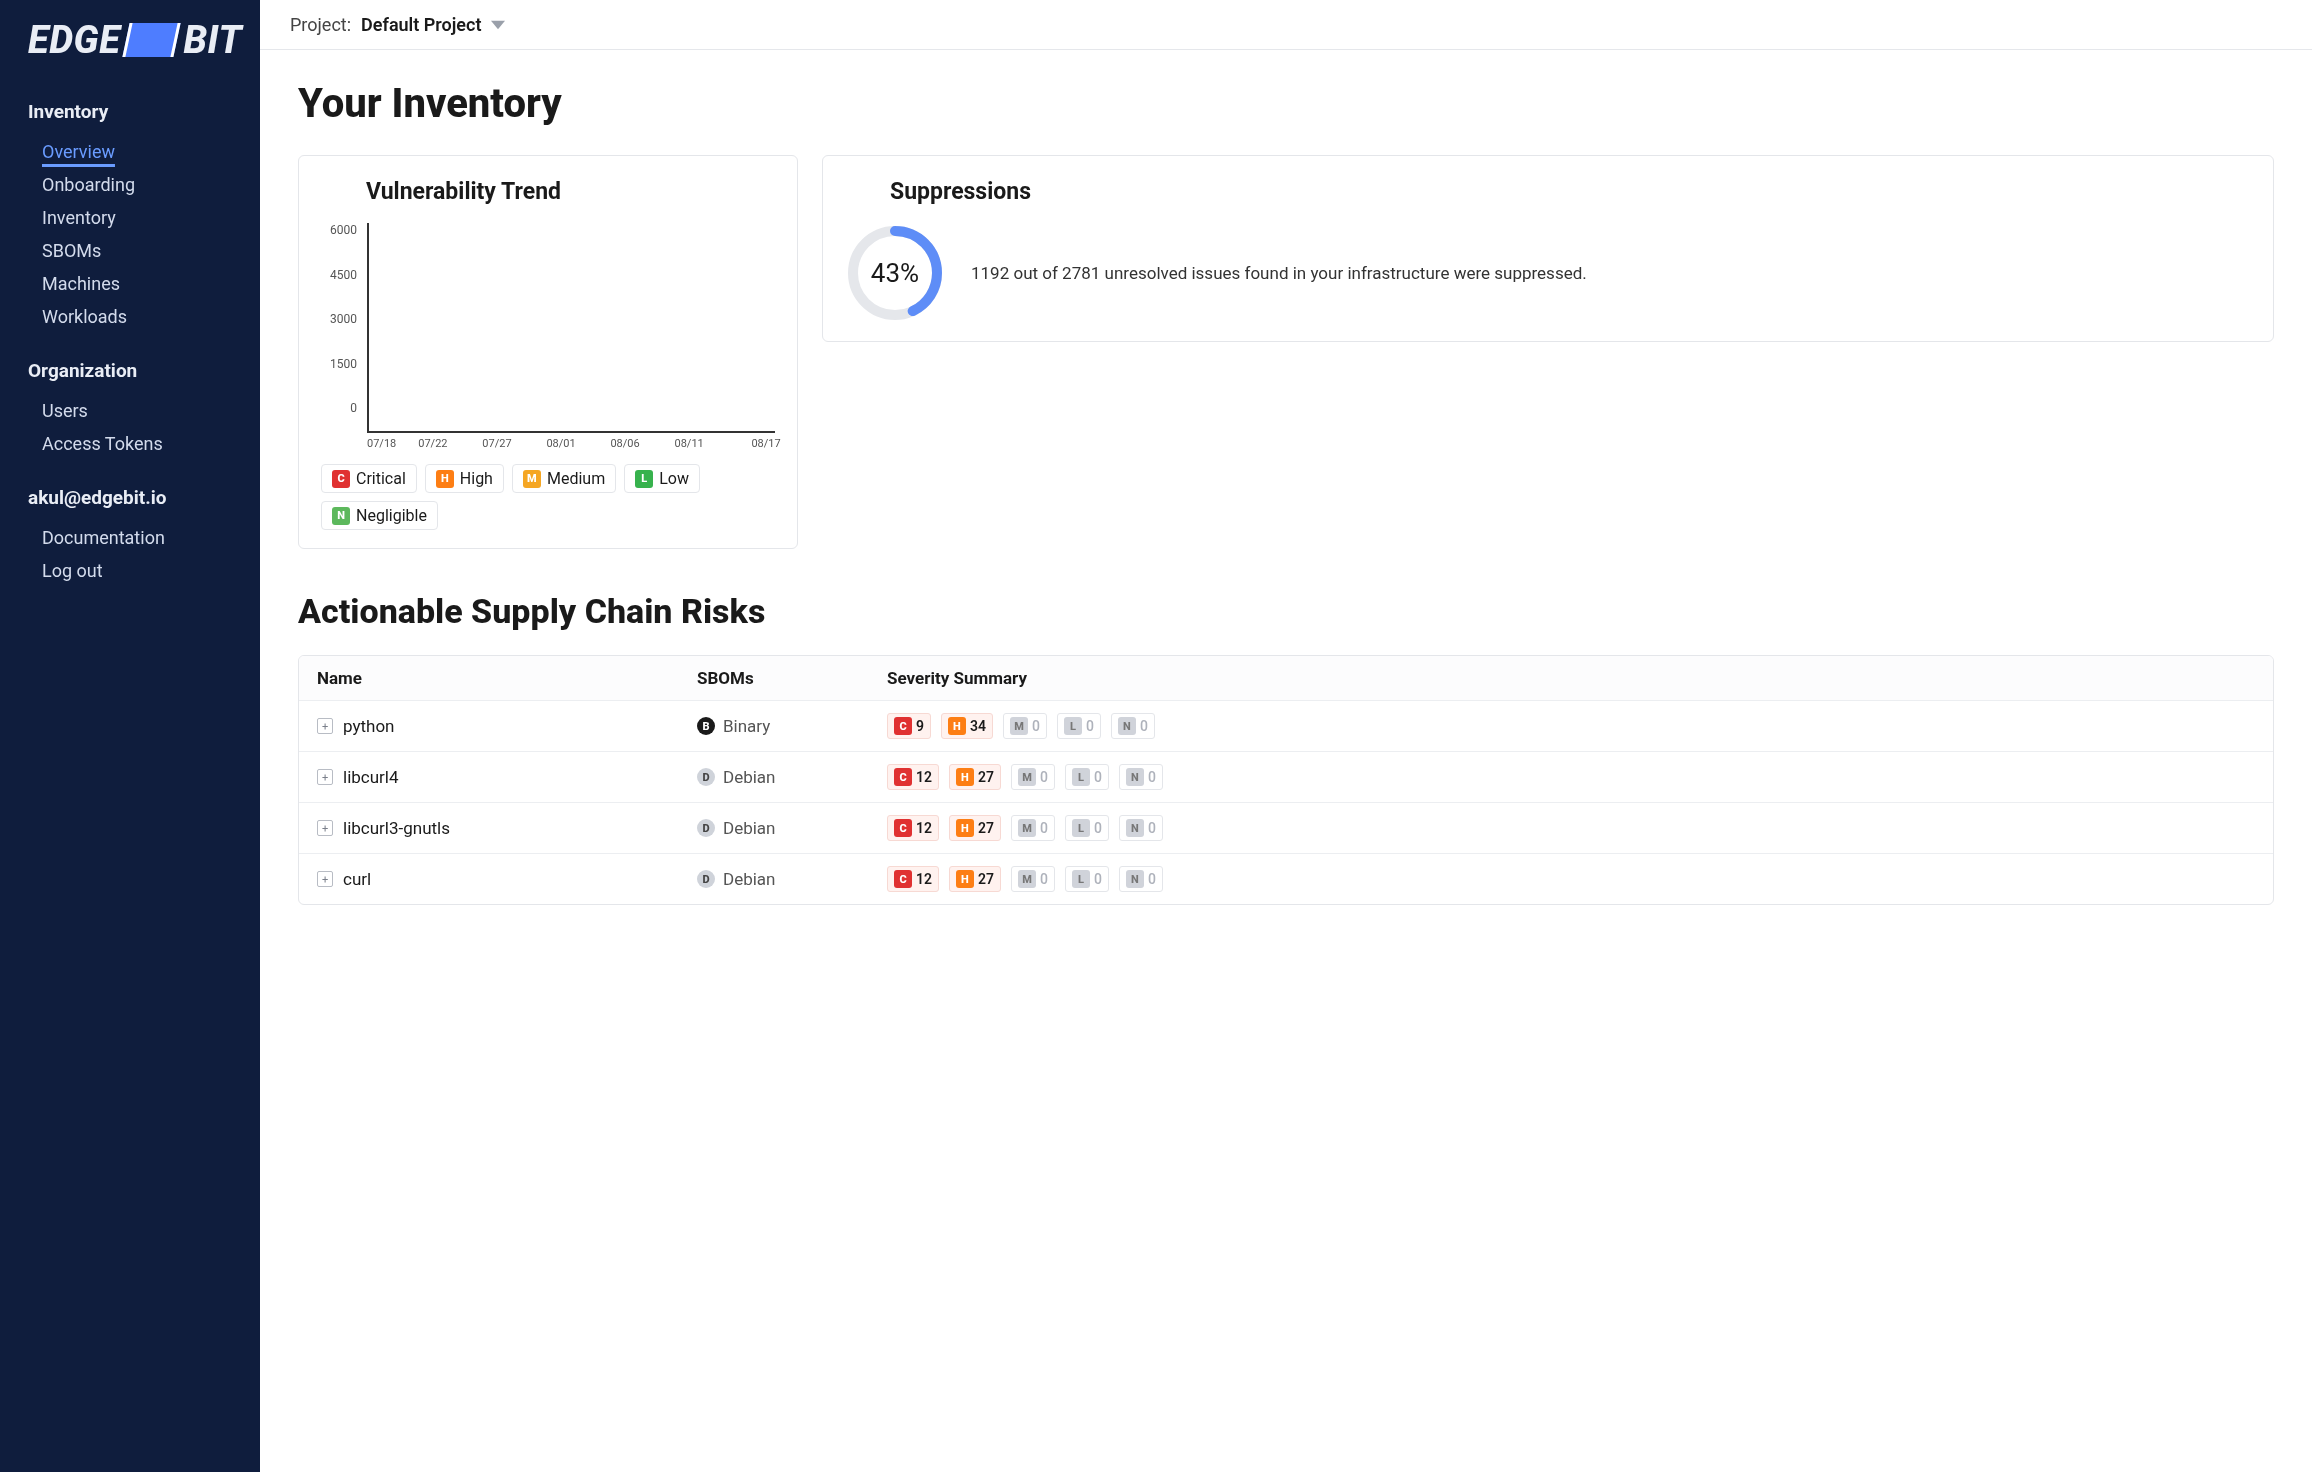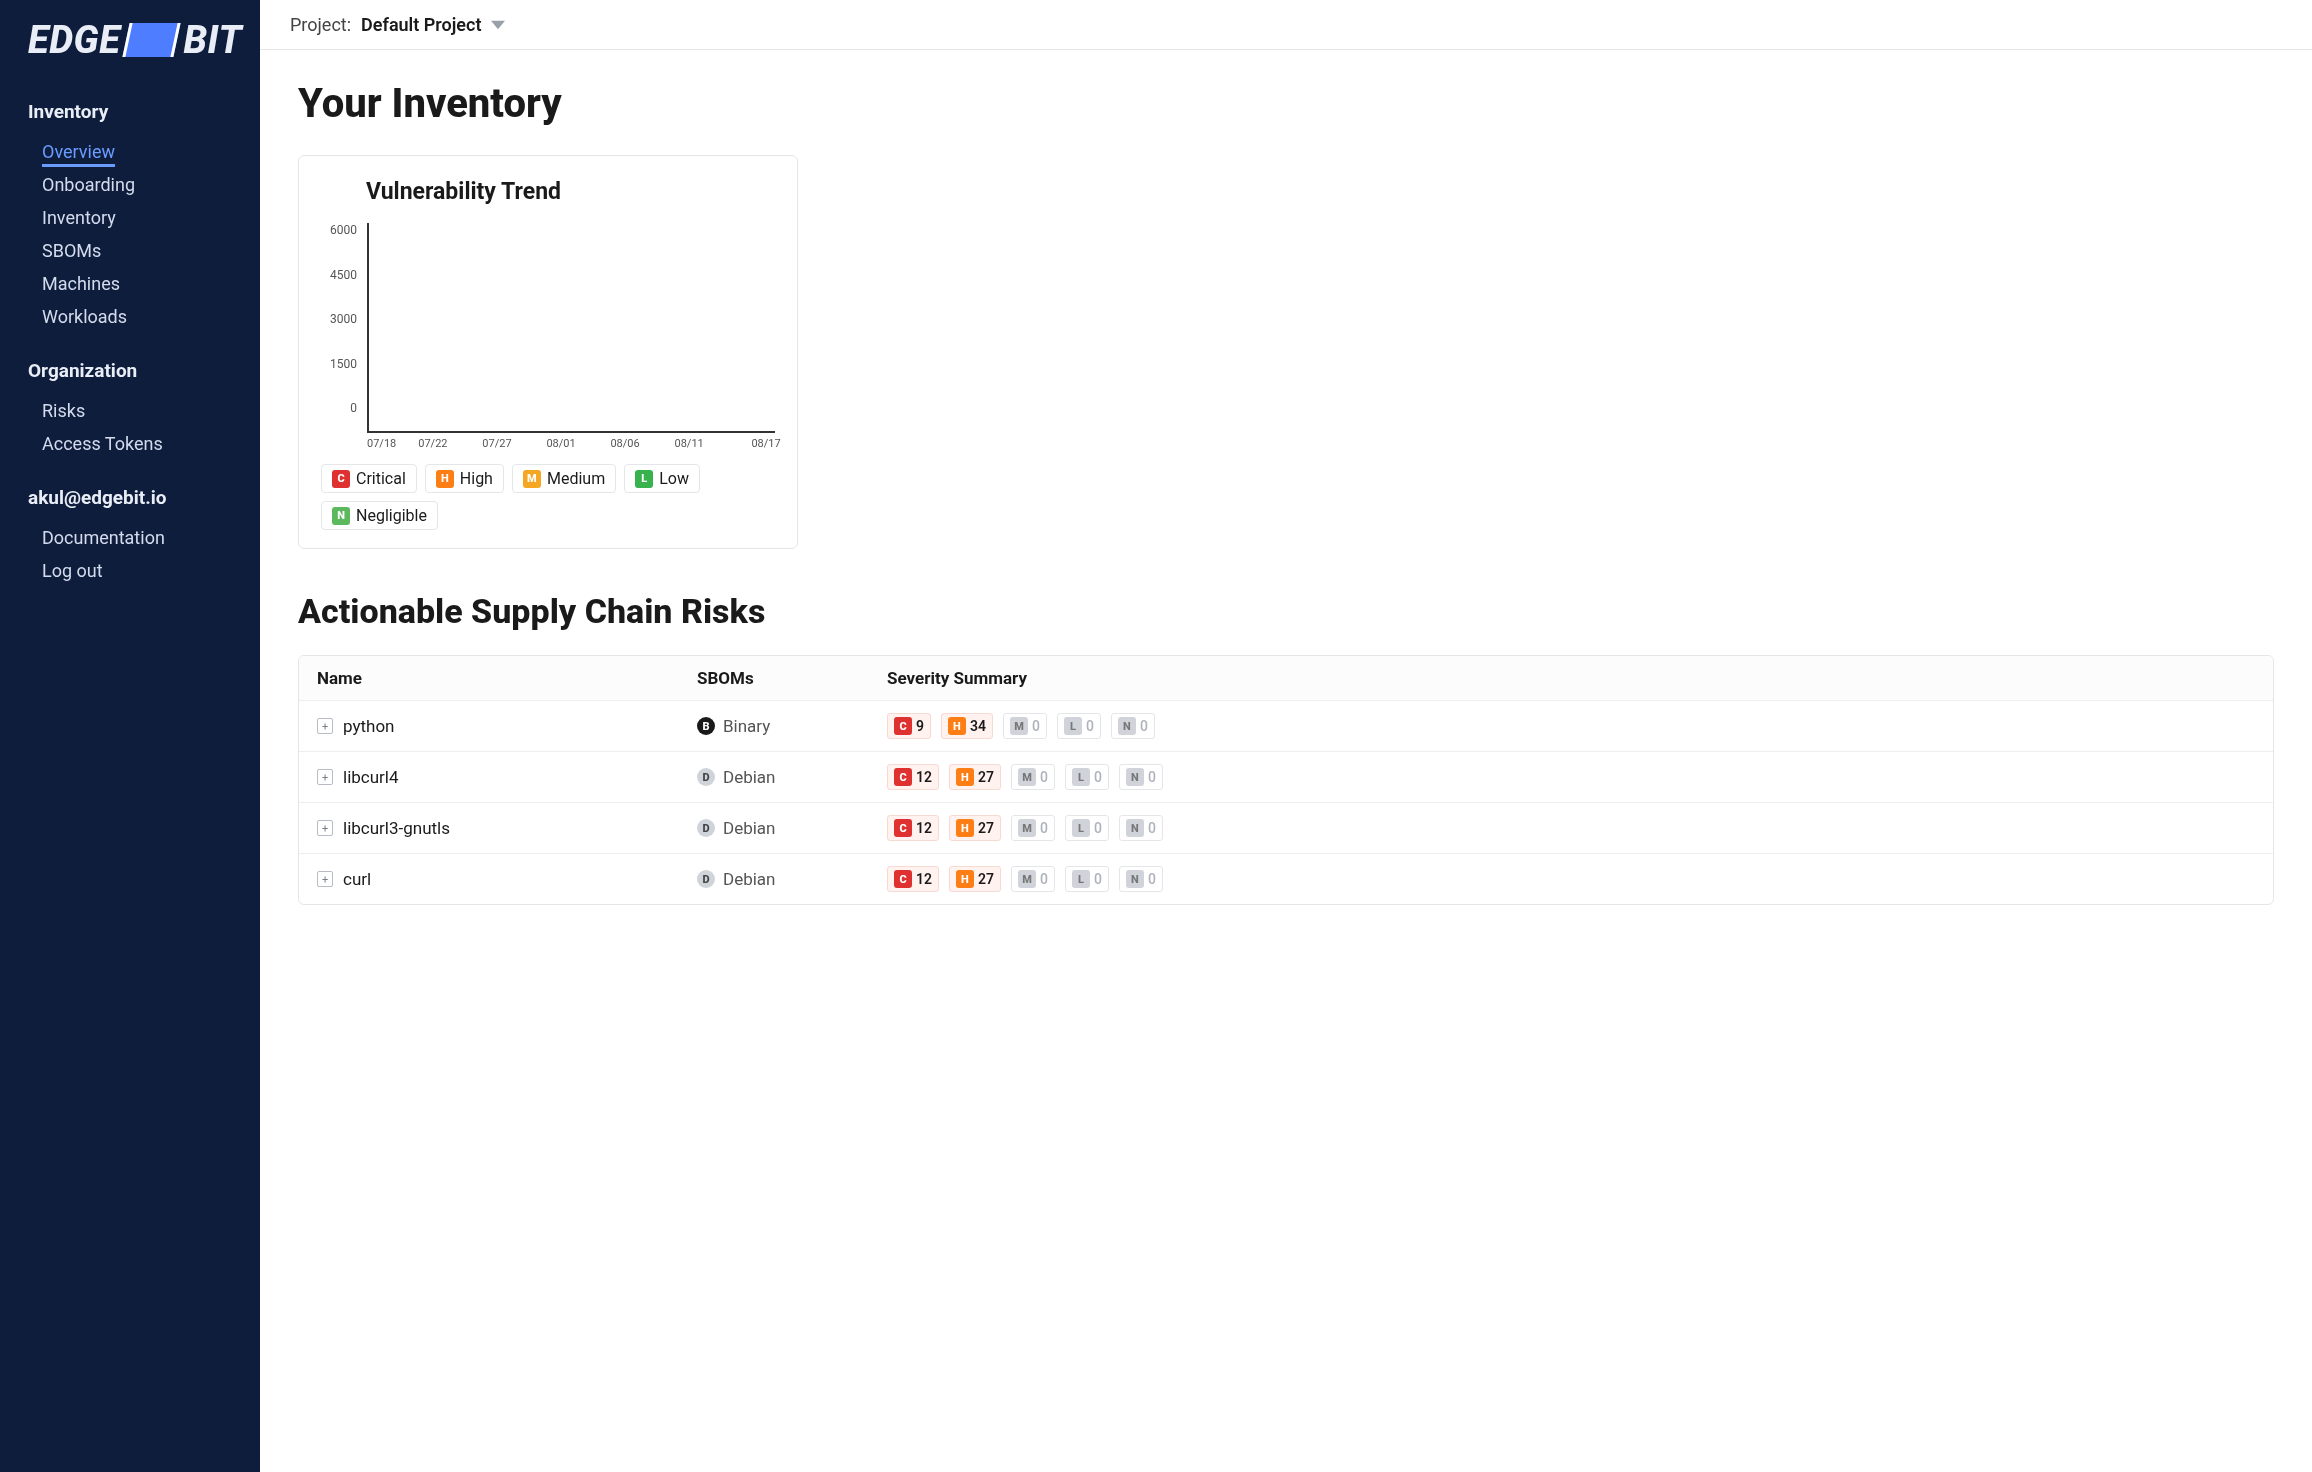--- a/index.html
+++ b/index.html
@@ -213,21 +213,21 @@
     </div>
     <nav id="nav">
         <div class="nav-section-title">Inventory</div>
         <a class="nav-item active">Overview</a>
         <a class="nav-item">Onboarding</a>
         <a class="nav-item">Inventory</a>
         <a class="nav-item">SBOMs</a>
         <a class="nav-item">Machines</a>
         <a class="nav-item">Workloads</a>
         <div class="nav-section-title">Organization</div>
-        <a class="nav-item">Risks</a>
+        <a class="nav-item">Users</a>
         <a class="nav-item">Access Tokens</a>
         <div class="nav-section-title">akul@edgebit.io</div>
         <a class="nav-item">Documentation</a>
         <a class="nav-item">Log out</a>
       </nav>
   </aside>
 
   <div class="main">
     <div class="topbar">
       <span class="lbl">Project:</span>
@@ -529,20 +529,35 @@
                 <span class="sev-badge l">L</span>
                 <span>Low</span>
               </div>
               <div class="item">
                 <span class="sev-badge n">N</span>
                 <span>Negligible</span>
               </div>
             </div>
         </div>
 
+        <div class="card" style="flex:1 1 auto;">
+          <h3>Suppressions</h3>
+          <div class="suppr-card">
+            <div class="ring">
+              <svg width="100" height="100" viewBox="0 0 100 100">
+                <circle cx="50" cy="50" r="42" fill="none" stroke="#e5e7eb" stroke-width="10"></circle>
+                <circle id="ring-arc" cx="50" cy="50" r="42" fill="none" stroke="#5e8df7" stroke-width="10" stroke-linecap="round" stroke-dasharray="263.9" stroke-dashoffset="150.4"></circle>
+              </svg>
+              <div class="pct">
+                <span id="supp-pct">43%</span>
+              </div>
+            </div>
+            <div class="desc">1192 out of 2781 unresolved issues found in your infrastructure were suppressed.</div>
+          </div>
+        </div>
       </div>
 
       <h2>Actionable Supply Chain Risks</h2>
       <div class="tbl" id="tbl">
           <div class="tbl-row head">
             <div>Name</div>
             <div>SBOMs</div>
             <div>Severity Summary</div>
           </div>
           <div class="tbl-row">

